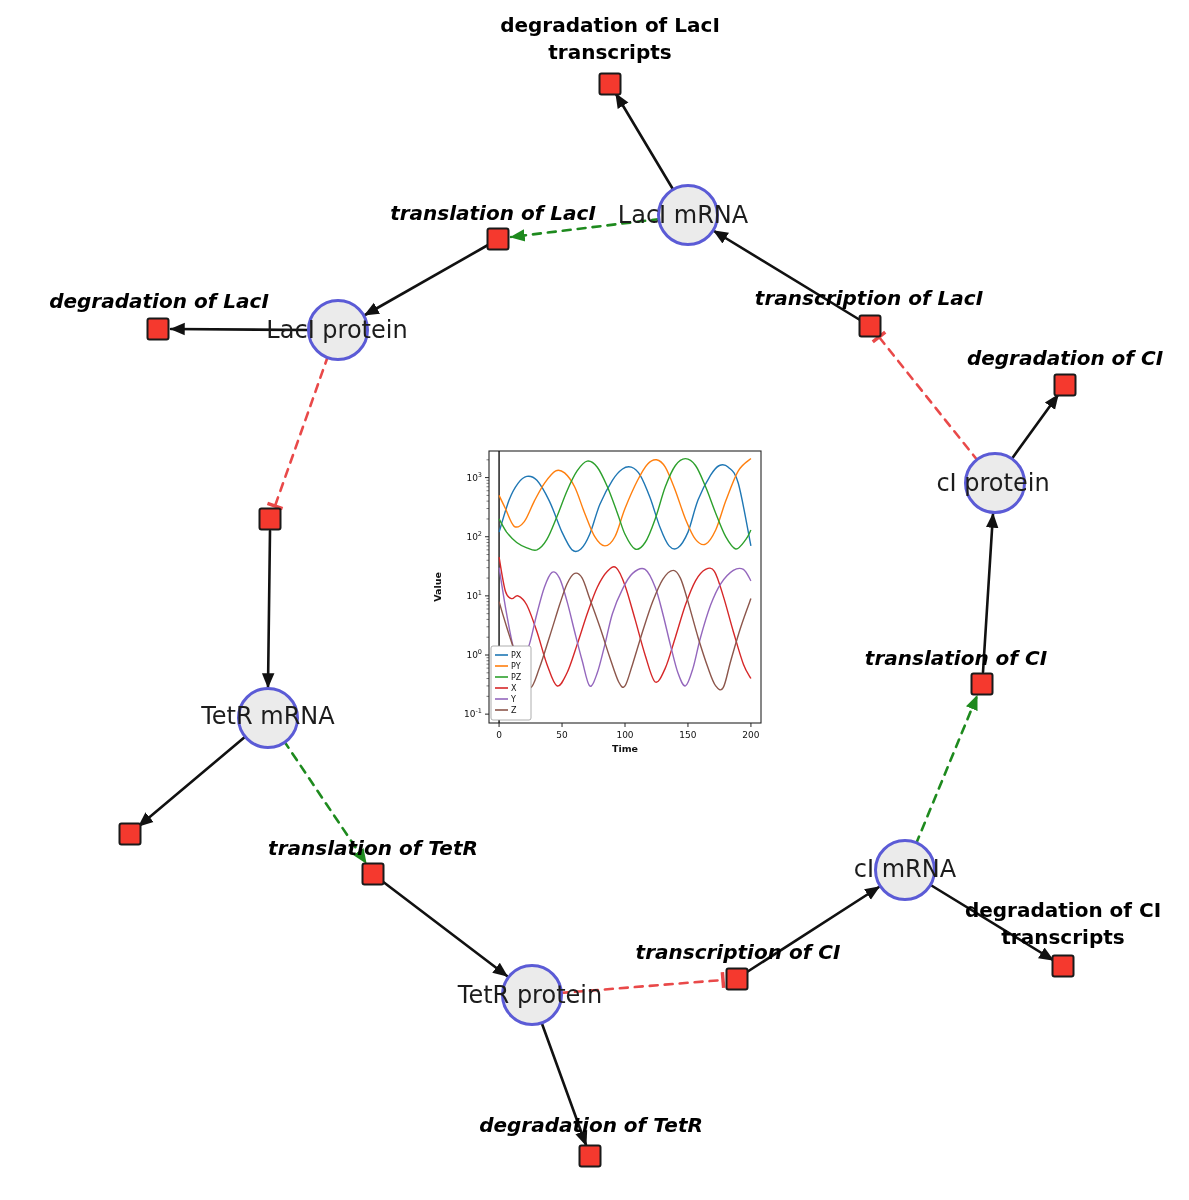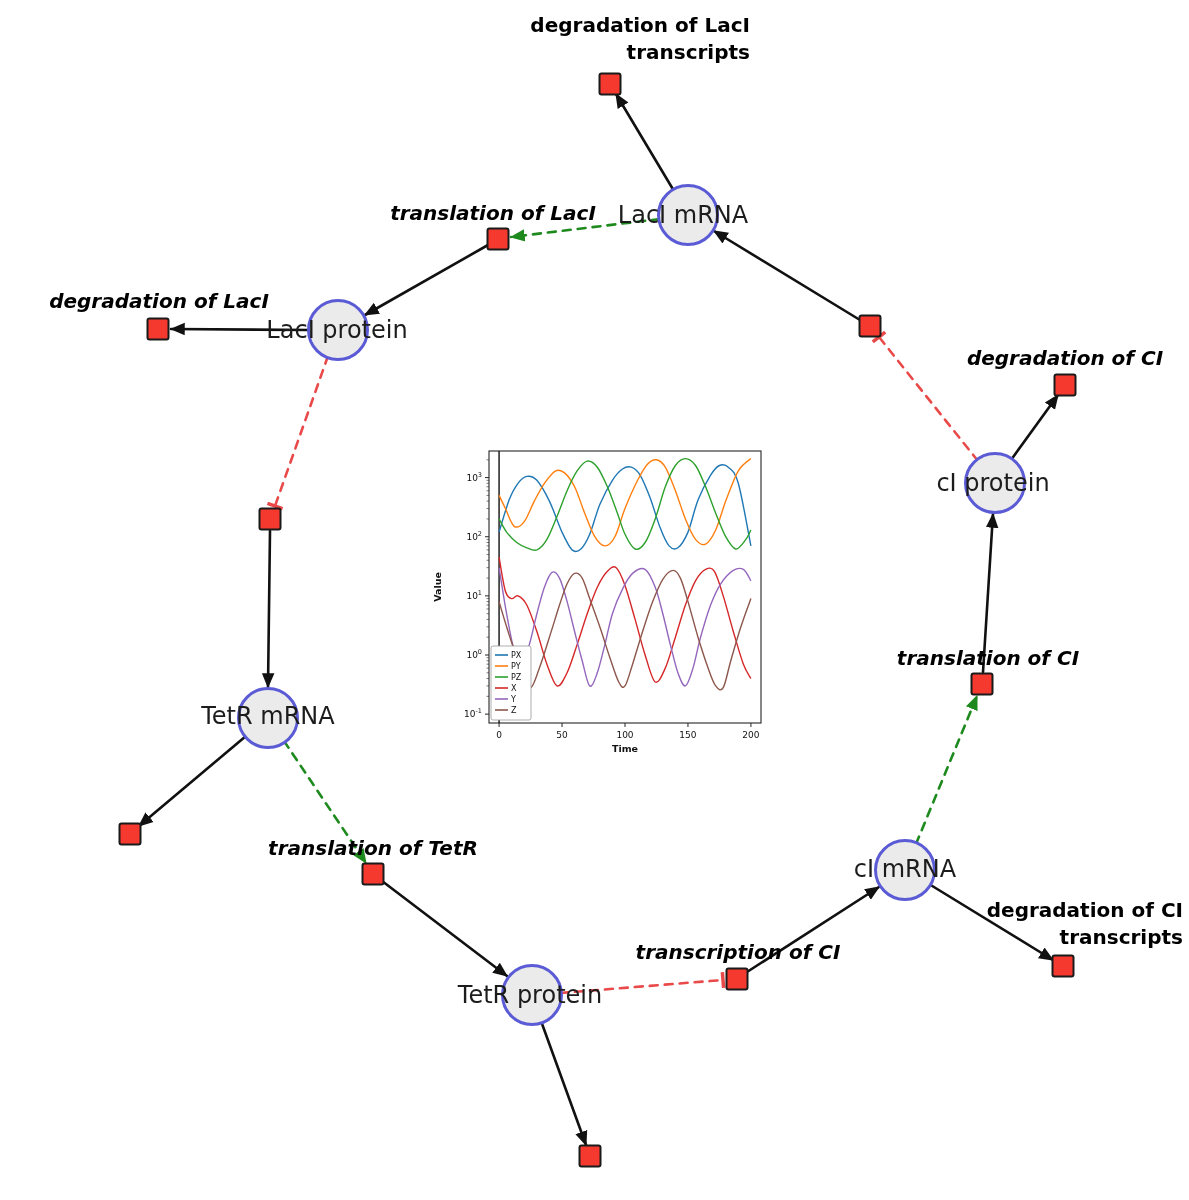--- a/index.html
+++ b/index.html
@@ -9,21 +9,21 @@
   .e-black{stroke:#111;stroke-width:2.6;stroke-linecap:round;}
   .e-green{stroke:#1e8a1e;stroke-width:2.6;stroke-dasharray:8 7;stroke-linecap:round;}
   .e-red{stroke:#e94949;stroke-width:2.6;stroke-dasharray:8 7;stroke-linecap:round;}
   .species{position:absolute;width:56px;height:56px;border-radius:50%;
            background:#ebebeb;border:3px solid #5b5bd6;transform:translate(-50%,-50%);z-index:3;}
   .rxn{position:absolute;width:19px;height:19px;background:#f5392e;border:2.5px solid #1a1a1a;
        border-radius:3px;transform:translate(-50%,-50%);z-index:3;}
   .sp-label{position:absolute;transform:translate(-50%,-50%);font-size:24px;color:#1c1c1c;
             white-space:nowrap;z-index:4;}
   .rxn-label{position:absolute;transform:translateX(-50%);font-weight:bold;font-size:20px;
-             color:#000;text-align:right;line-height:1.35;z-index:4;}
+             color:#000;text-align:center;line-height:1.35;z-index:4;}
   .nowrap{white-space:nowrap;font-style:italic;}
   #chart-host{position:absolute;left:425px;top:444px;width:345px;height:316px;z-index:2;}
   #chart-host text{font-family:"DejaVu Sans","Liberation Sans",sans-serif;fill:#111;}
 </style>
 </head>
 <body>
 
 <div class="canvas">
 
   <svg class="edges" width="1189" height="1200">
@@ -81,25 +81,27 @@
   <div class="rxn" style="left:982px;top:684px"></div>
   <div class="rxn" style="left:130px;top:834px"></div>
   <div class="rxn" style="left:373px;top:874px"></div>
   <div class="rxn" style="left:1063px;top:966px"></div>
   <div class="rxn" style="left:737px;top:979px"></div>
   <div class="rxn" style="left:590px;top:1156px"></div>
 
   <div class="rxn-label" style="left:610px;top:12px;width:280px">degradation of LacI transcripts</div>
   <div class="rxn-label nowrap" style="left:493px;top:200px">translation of LacI</div>
   <div class="rxn-label nowrap" style="left:159px;top:288px">degradation of LacI</div>
+  <div class="rxn-label nowrap" style="left:869px;top:285px">transcription of LacI</div>
   <div class="rxn-label nowrap" style="left:1065px;top:345px">degradation of CI</div>
-  <div class="rxn-label nowrap" style="left:988px;top:645px">translation of CI</div>
+  <div class="rxn-label nowrap" style="left:956px;top:645px">translation of CI</div>
   <div class="rxn-label nowrap" style="left:373px;top:835px">translation of TetR</div>
   <div class="rxn-label" style="left:1063px;top:897px;width:240px">degradation of CI transcripts</div>
   <div class="rxn-label nowrap" style="left:738px;top:939px">transcription of CI</div>
+  <div class="rxn-label nowrap" style="left:591px;top:1112px">degradation of TetR</div>
 
   <div id="chart-host"><svg width="345" height="316" viewBox="0 0 345 316">
         <defs>
           <clipPath id="pc">
             <rect x="64" y="7" width="272" height="272"></rect>
           </clipPath>
         </defs>
         <rect x="64" y="7" width="272" height="272" fill="#fff" stroke="#262626" stroke-width="1.1"></rect>
         <line x1="60" y1="270.13043478260875" x2="64" y2="270.13043478260875" stroke="#262626" stroke-width="1"></line>
         <text x="57" y="273.13043478260875" font-size="9" text-anchor="end">10<tspan dy="-4" font-size="6.5">-1</tspan></text>

